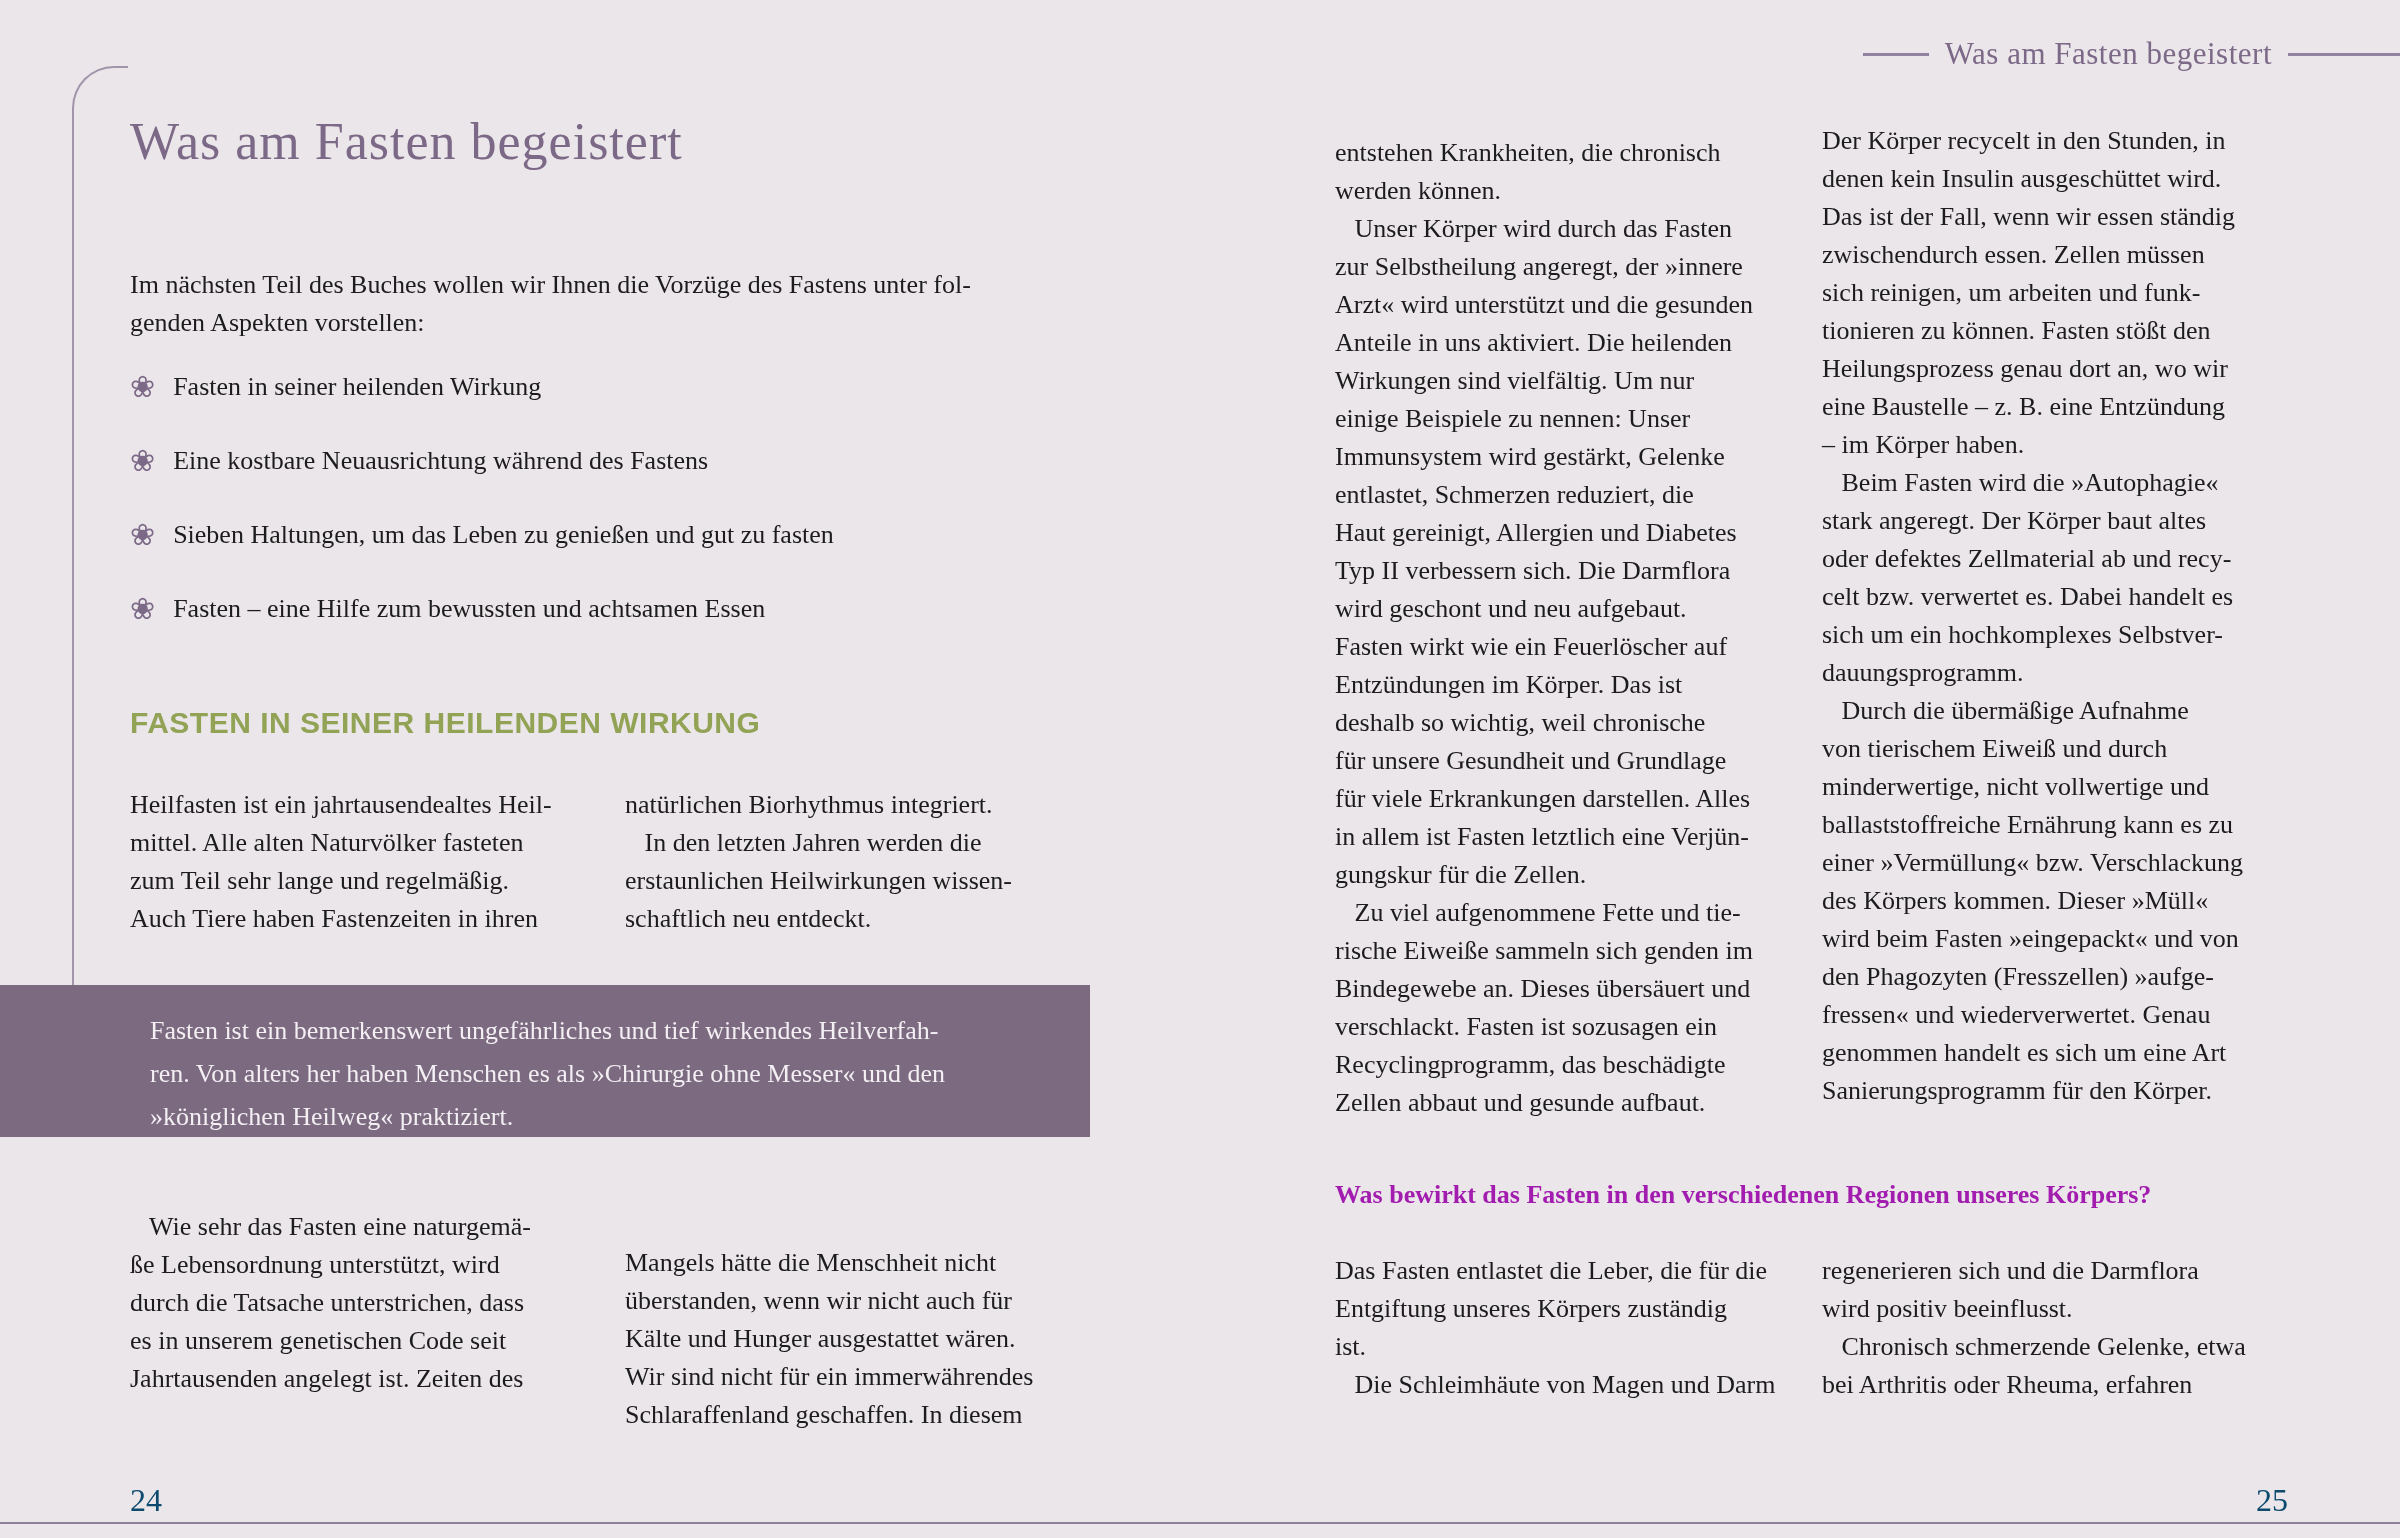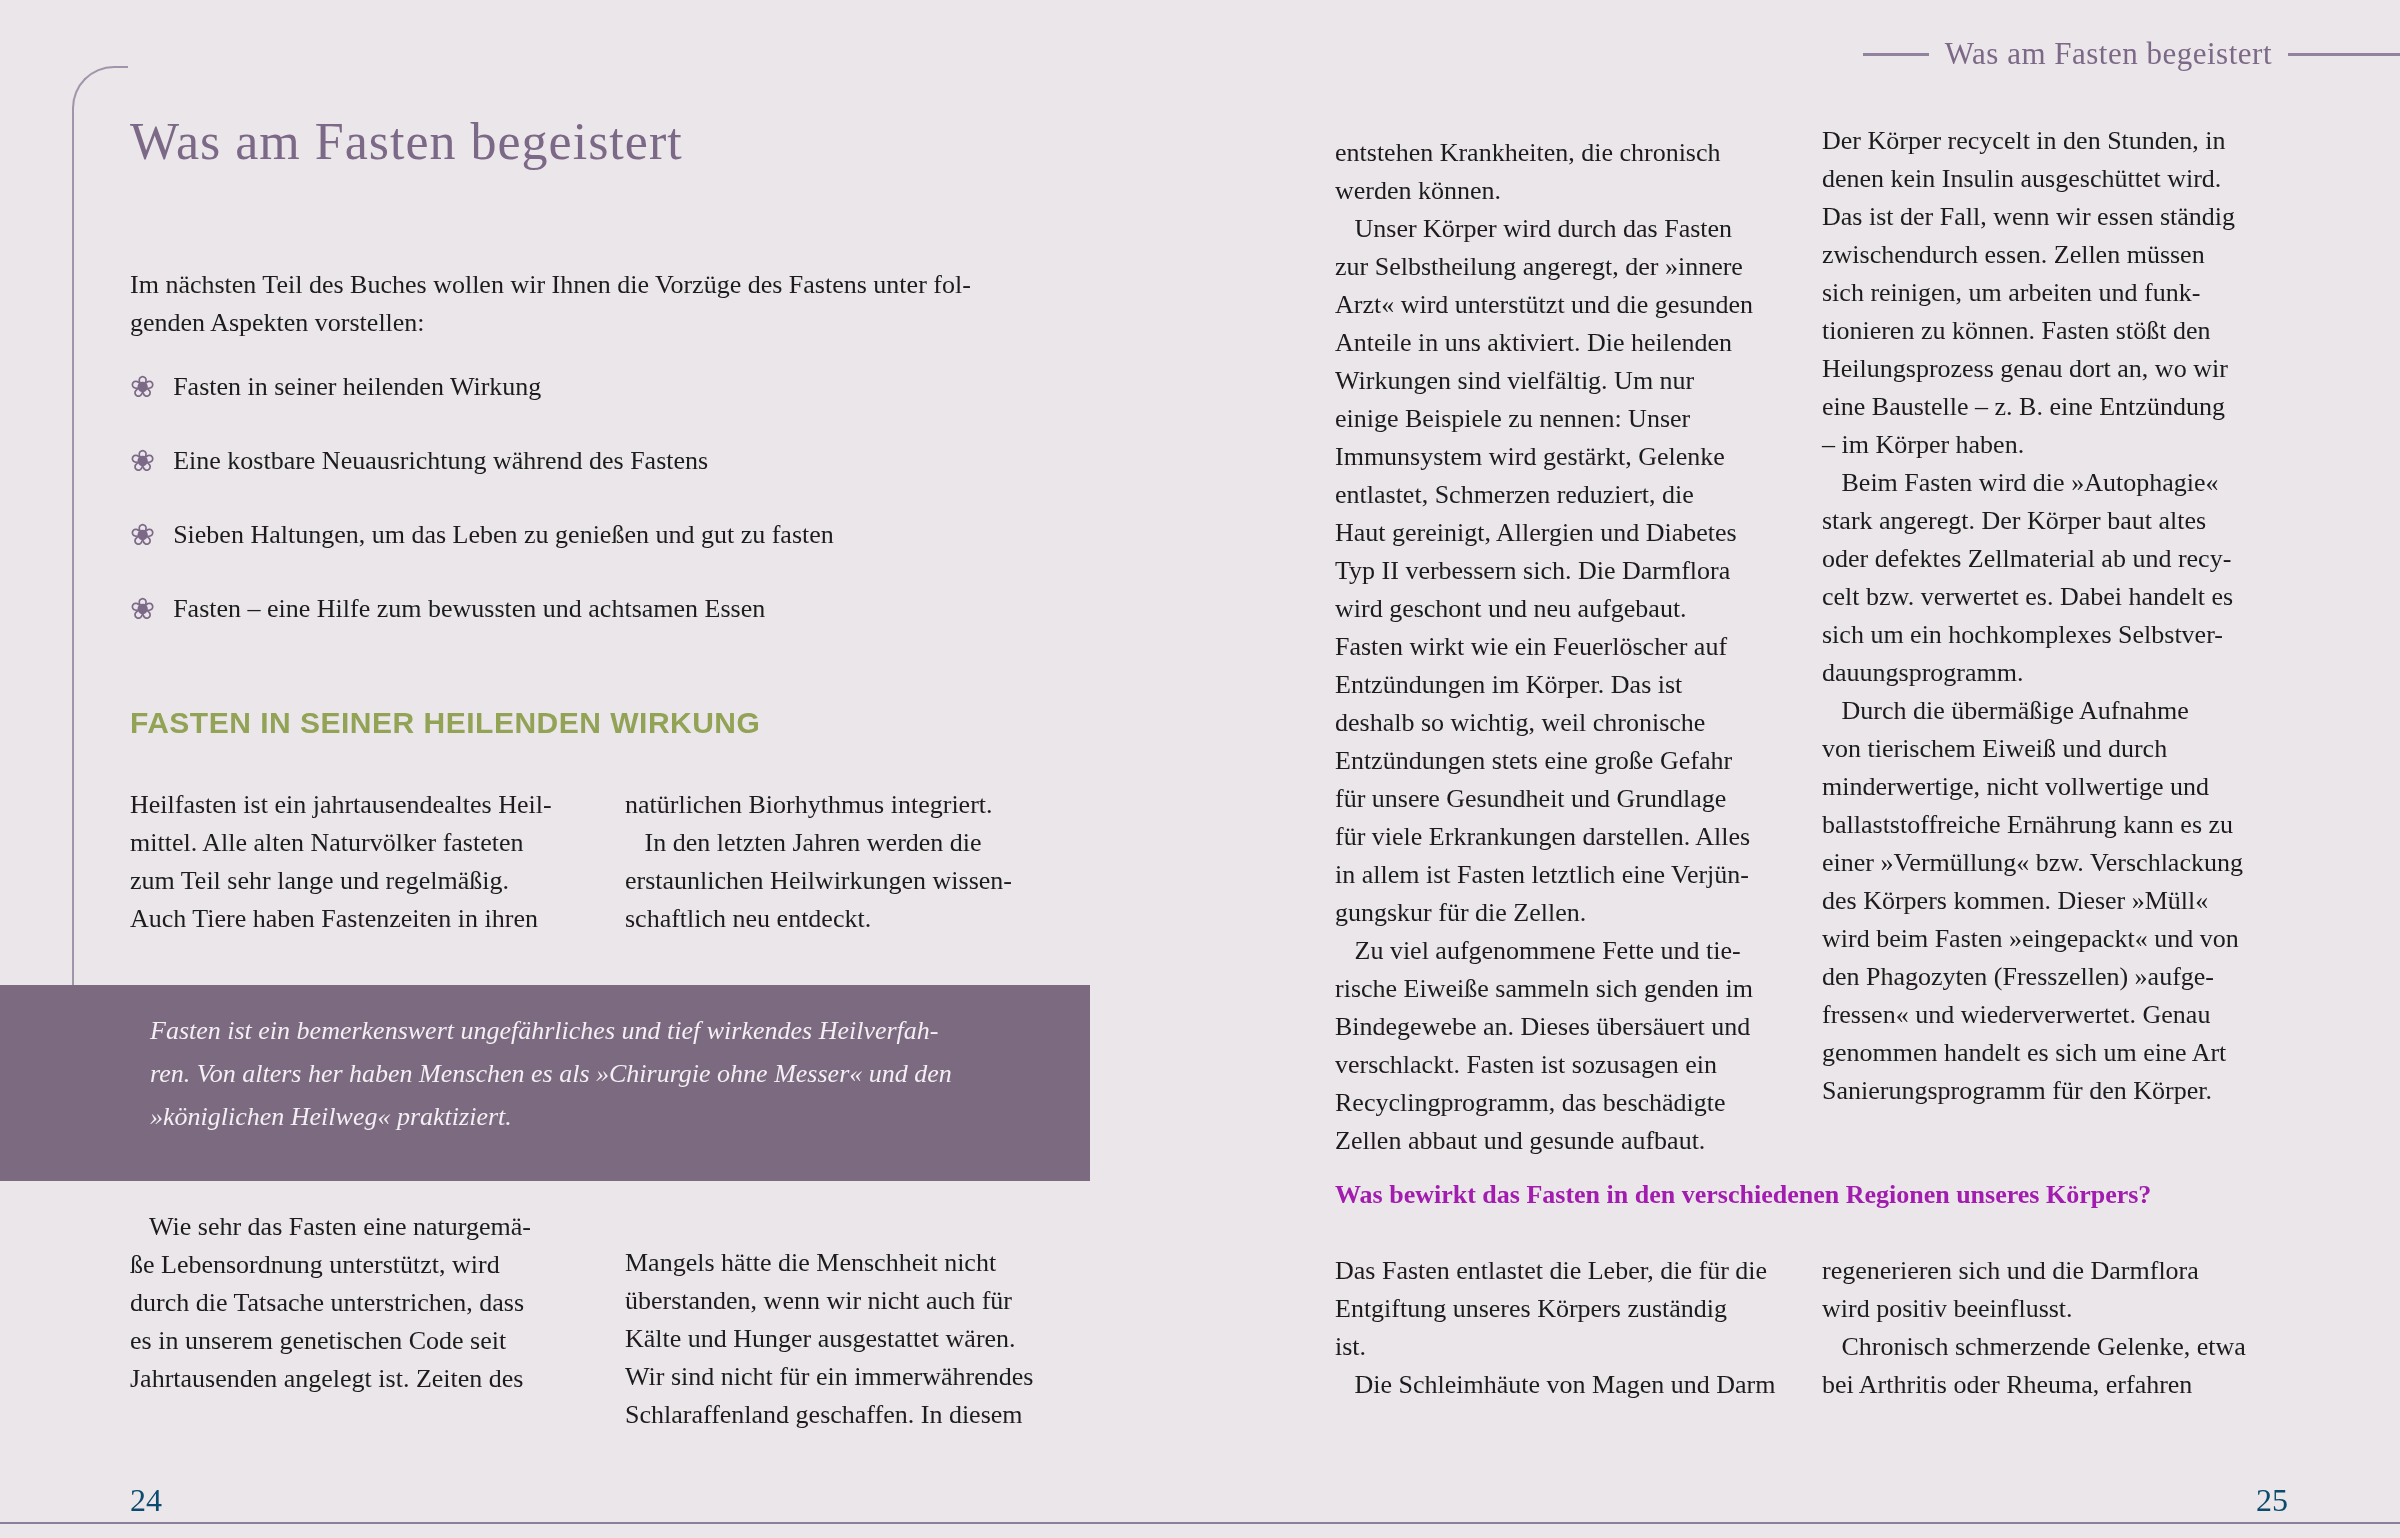--- a/index.html
+++ b/index.html
@@ -51,25 +51,24 @@
   }
 
   .col { position: absolute; }
   .lp-c1l { left: 130px;  top: 786px;  width: 470px; }
   .lp-c1r { left: 625px;  top: 786px;  width: 470px; }
   .lp-c2l { left: 130px;  top: 1208px; width: 470px; font-family: Liberation Serif, serif; }
   .lp-c2r { left: 625px;  top: 1244px; width: 470px; }
 
   .quote-box {
     position: absolute; left: 0; top: 985px;
-    width: 1090px; height: 196px;
+    width: 1090px; height: 152px;
     background: #7c6b80;
     padding: 24px 12px 0 150px;
     box-sizing: border-box;
-    font-style: italic;
   }
   .quote-box .line { color: #f3eff3; line-height: 43px; }
 
   .rp-c1  { left: 1335px; top: 134px;  width: 470px; }
   .rp-c2  { left: 1822px; top: 122px;  width: 470px; }
   .question {
     position: absolute; left: 1335px; top: 1180px;
     font-size: 26px; font-weight: bold; color: #a21caf;
   }
   .rp-c3l { left: 1335px; top: 1252px; width: 470px; }
@@ -185,21 +184,20 @@
         <div class="line">Wirkungen sind vielfältig. Um nur</div>
         <div class="line">einige Beispiele zu nennen: Unser</div>
         <div class="line">Immunsystem wird gestärkt, Gelenke</div>
         <div class="line">entlastet, Schmerzen reduziert, die</div>
         <div class="line">Haut gereinigt, Allergien und Diabetes</div>
         <div class="line">Typ II verbessern sich. Die Darmflora</div>
         <div class="line">wird geschont und neu aufgebaut.</div>
         <div class="line">Fasten wirkt wie ein Feuerlöscher auf</div>
         <div class="line">Entzündungen im Körper. Das ist</div>
         <div class="line">deshalb so wichtig, weil chronische</div>
-        <div class="line">Entzündungen stets eine große Gefahr</div>
         <div class="line">für unsere Gesundheit und Grundlage</div>
         <div class="line">für viele Erkrankungen darstellen. Alles</div>
         <div class="line">in allem ist Fasten letztlich eine Verjün-</div>
         <div class="line">gungskur für die Zellen.</div>
         <div class="line">   Zu viel aufgenommene Fette und tie-</div>
         <div class="line">rische Eiweiße sammeln sich genden im</div>
         <div class="line">Bindegewebe an. Dieses übersäuert und</div>
         <div class="line">verschlackt. Fasten ist sozusagen ein</div>
         <div class="line">Recyclingprogramm, das beschädigte</div>
         <div class="line">Zellen abbaut und gesunde aufbaut.</div>

